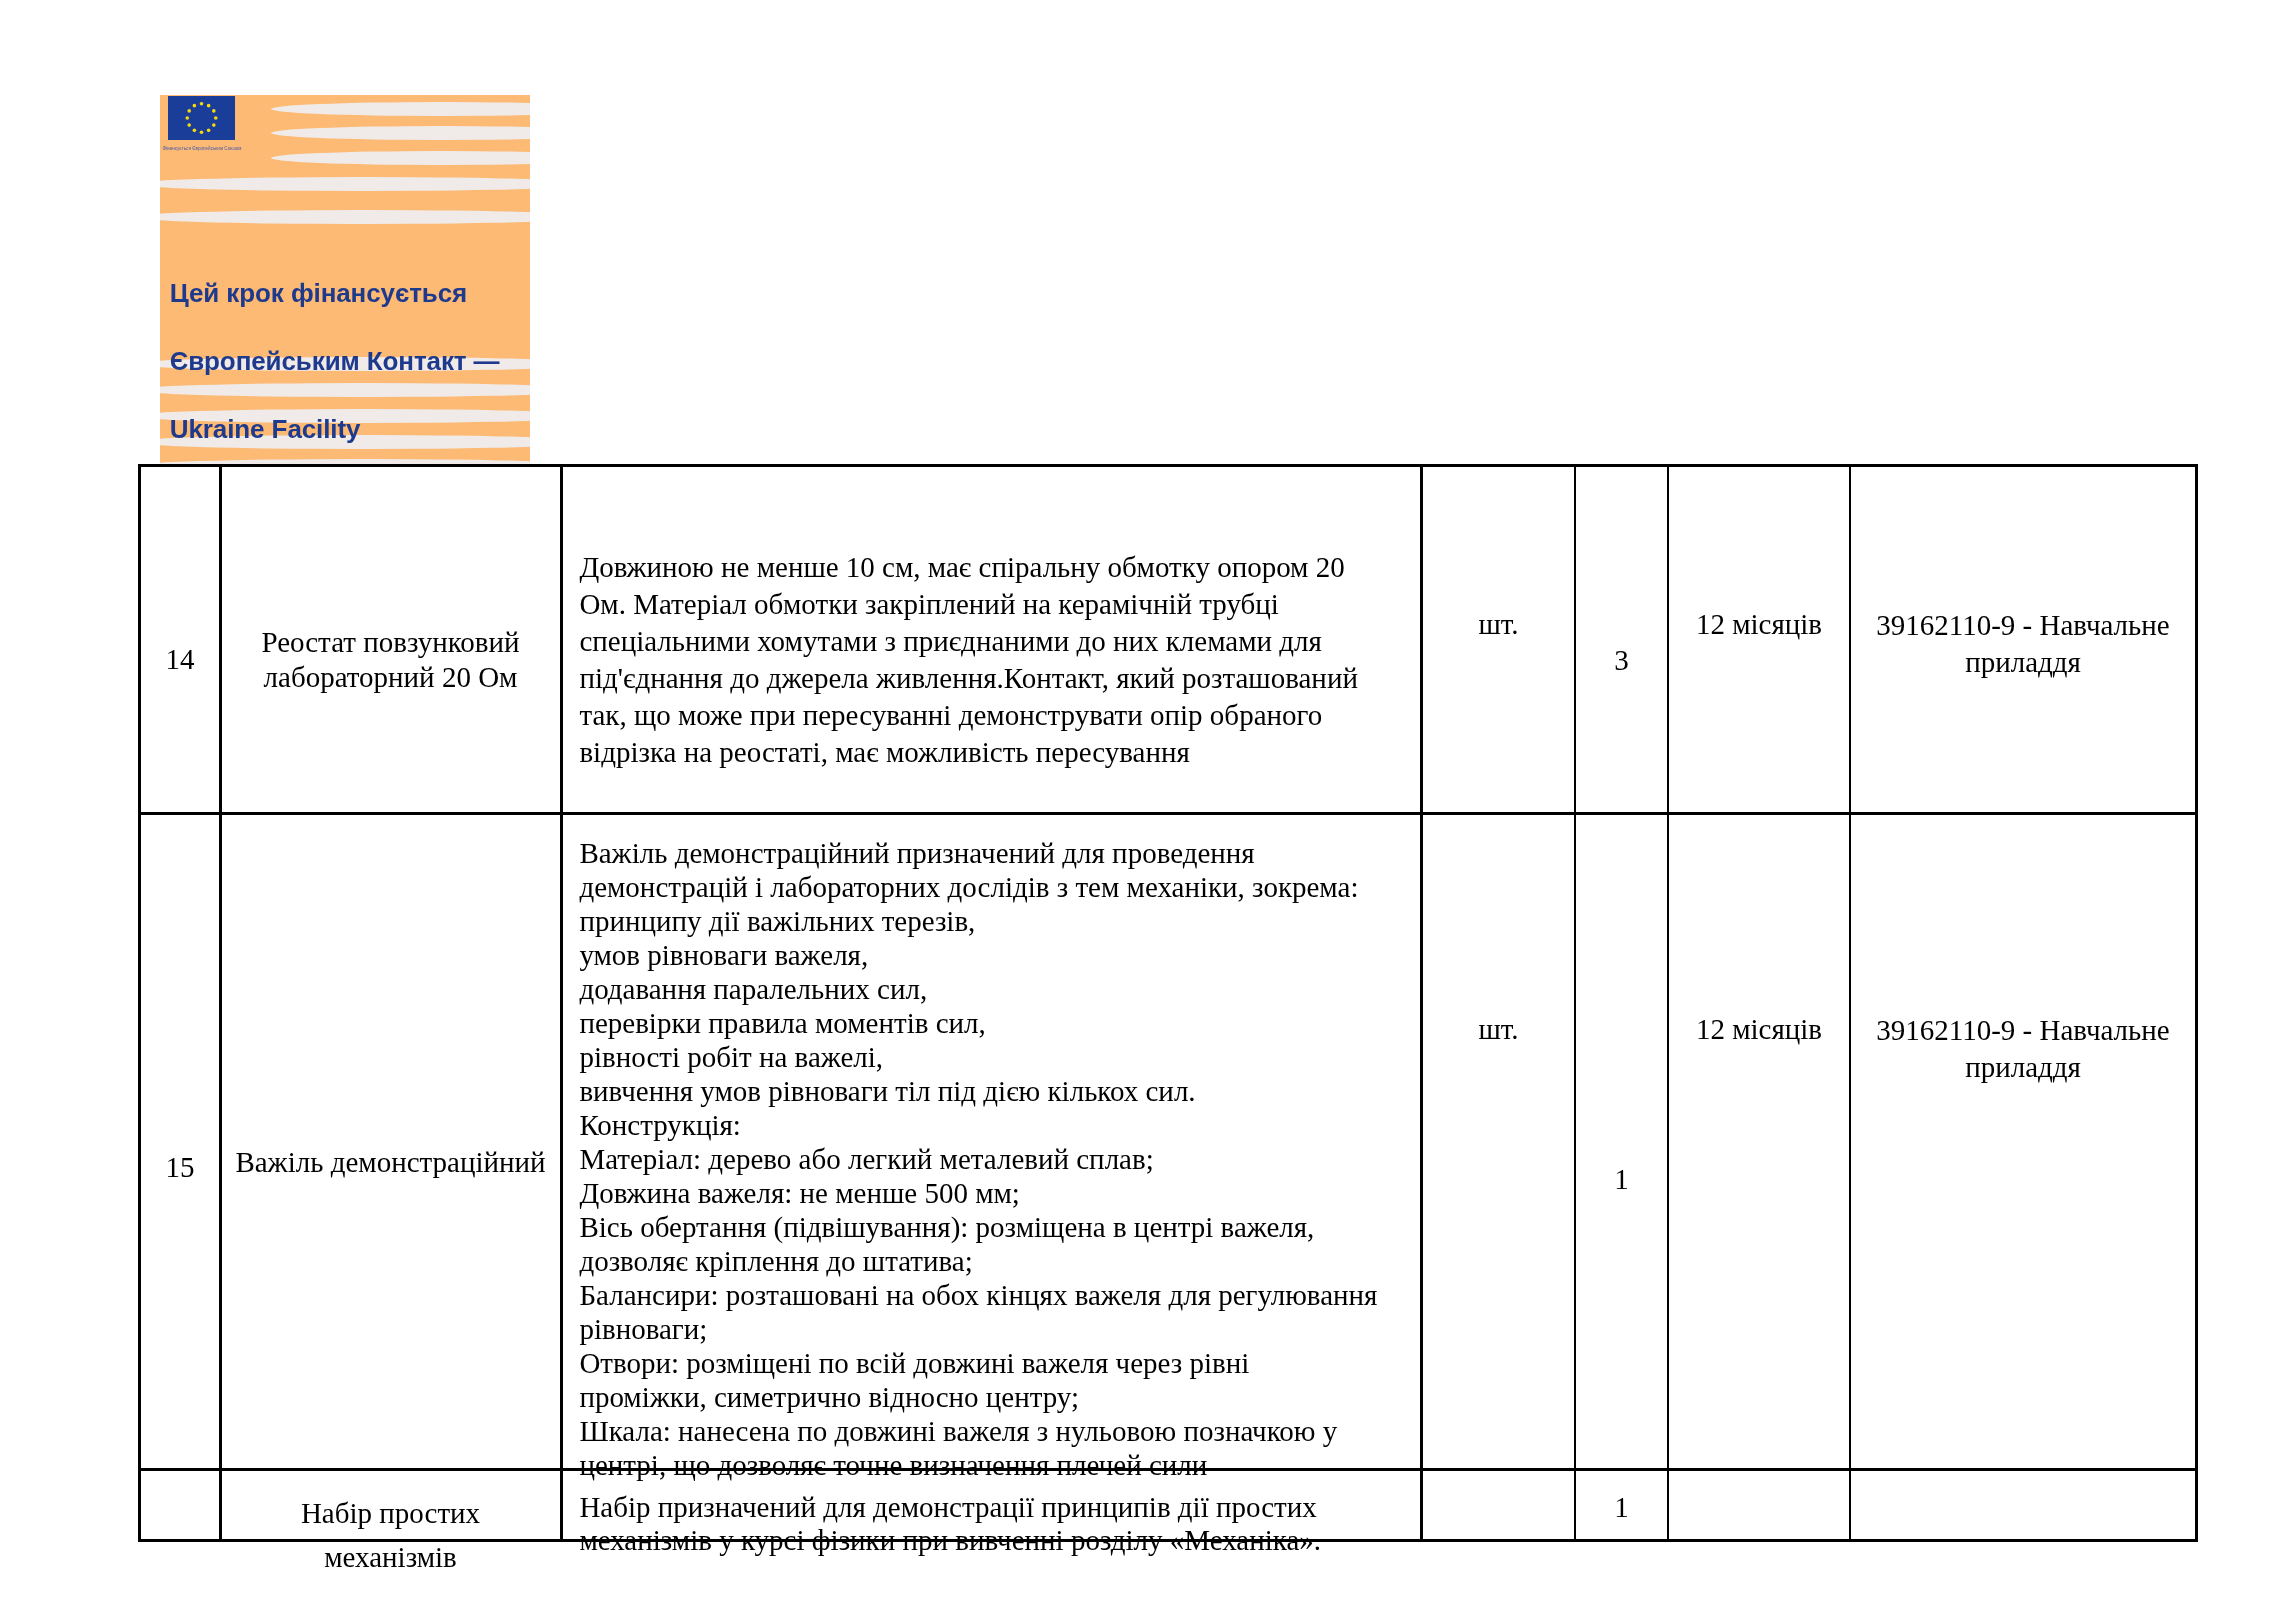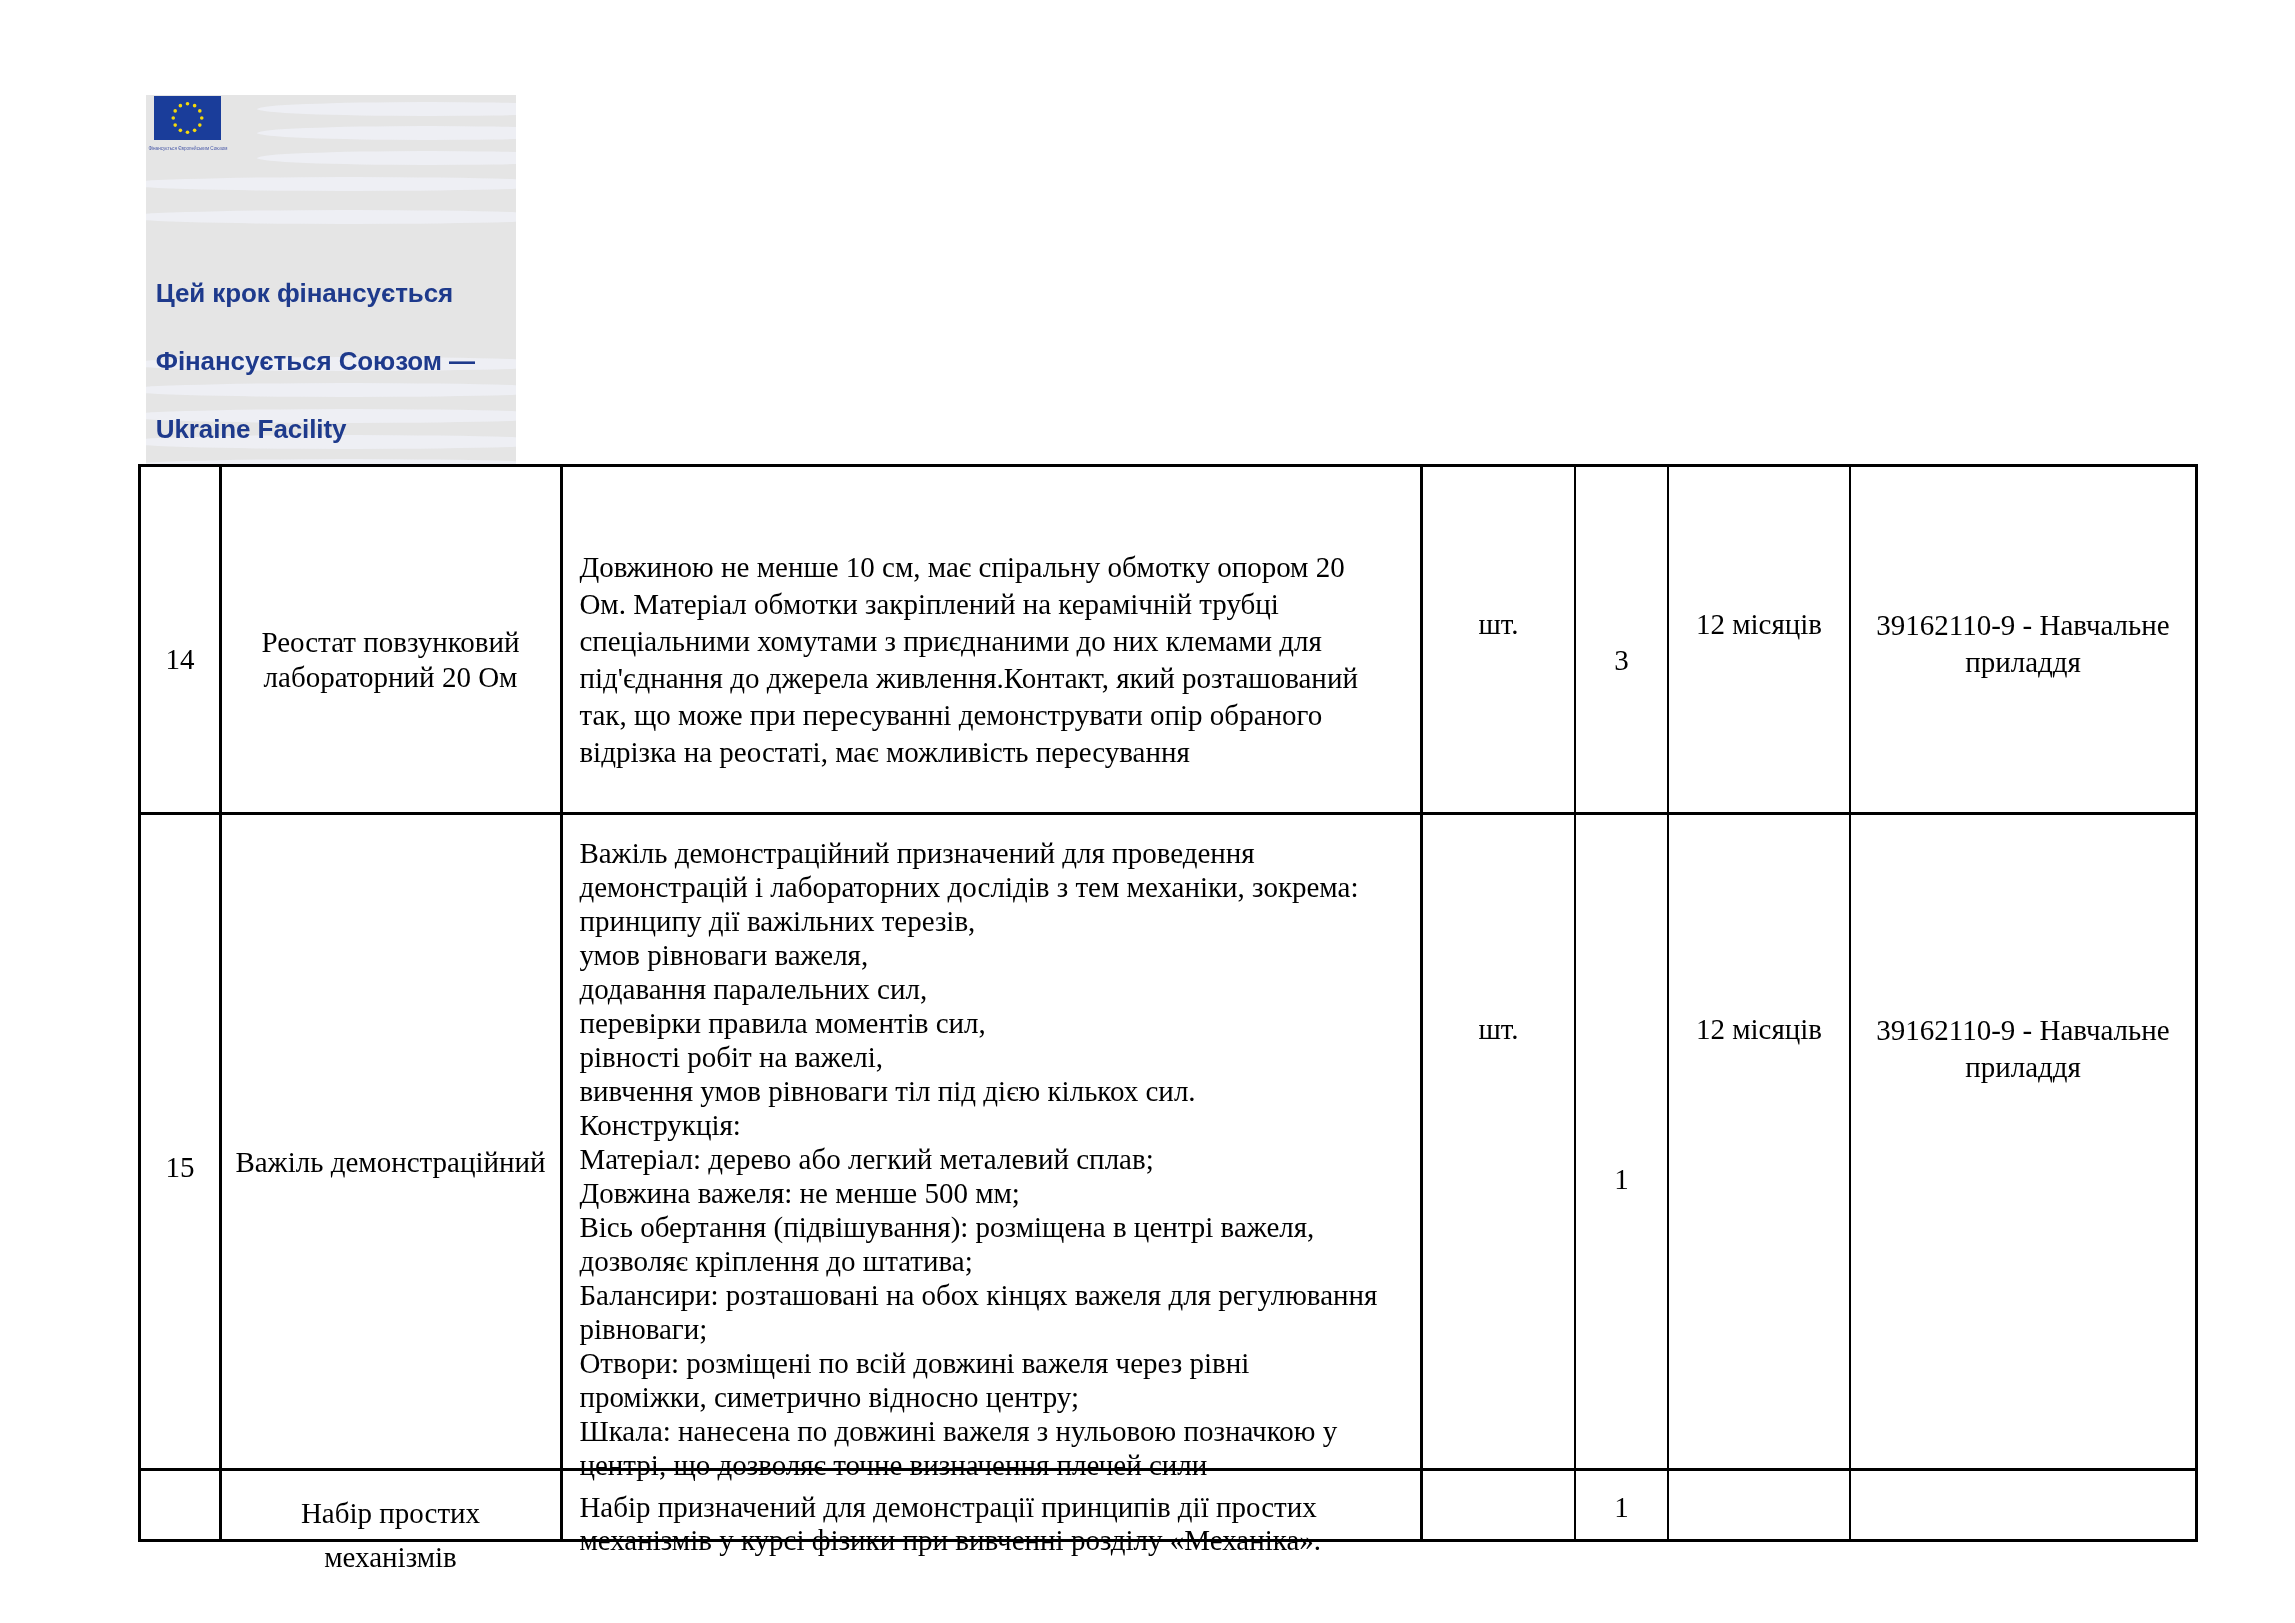--- a/index.html
+++ b/index.html
@@ -1,19 +1,19 @@
 <!DOCTYPE html>
 <html style="font-size:10.5px"><head>
 <meta charset="utf-8">
 <style>
   html, body { margin: 0; padding: 0; background: #ffffff; }
   body { width: 2295px; height: 1623px; position: relative; overflow: hidden; font-family: "Liberation Serif", serif; color: #000; }
 
   
-  .banner { position: absolute; left: 146px; top: 95px; width: 370px; height: 370px; overflow: hidden; background: #e5e5e5; text-decoration: underline; }
+  .banner { position: absolute; left: 160px; top: 95px; width: 370px; height: 370px; overflow: hidden; background: #fdba74; text-decoration: underline; }
   .banner .wave { position: absolute; left: -26px; height: 14.4px; width: 458px; background: #eef0f5; border-radius: 50%; opacity: 0.9; }
   .flag { position: absolute; left: 7.9px; top: 1.3px; width: 67px; height: 44px; background: #1a3d9a; }
   .flag svg { position: absolute; left: 0; top: 0; }
   .flag-caption { position: absolute; left: 0; top: 51px; width: 84px; text-align: center; font-family: "Liberation Sans", sans-serif; font-size: 4.6px; line-height: 5.9px; color: #4a5aa8; }
   .banner-title { position: absolute; left: 9.8px; top: 147px; width: 353px; font-family: "Liberation Sans", sans-serif; font-weight: bold; font-size: 26px; line-height: 34px; color: #1e3a8c; white-space: pre-line; letter-spacing: -0.1px; }
 
   
   .grid { position: absolute; background: #000; }
   .cell { position: absolute; display: flex; flex-direction: column; justify-content: center; box-sizing: border-box; font-size: 29px; margin-top: 20px; }
   .center { text-align: center; align-items: center; }
@@ -48,21 +48,21 @@
         <circle cx="40.50" cy="53.05" r="2.8" fill="#f5d90a"></circle>
         <circle cx="32.45" cy="45.00" r="2.8" fill="#f5d90a"></circle>
         <circle cx="29.50" cy="34.00" r="2.8" fill="#f5d90a"></circle>
         <circle cx="32.45" cy="23.00" r="2.8" fill="#f5d90a"></circle>
         <circle cx="40.50" cy="14.95" r="2.8" fill="#f5d90a"></circle>
       </svg>
   </div>
   <div class="flag-caption">Фінансується Європейським Союзом</div>
   <div class="banner-title">
     <span class="txt">Цей крок фінансується</span>
-    <span class="txt">Фінансується Союзом —</span>
+    <span class="txt">Європейським Контакт —</span>
     <span class="txt">Ukraine Facility</span>
   </div>
 </div>
 
 <div>
 
   <div class="grid" style="left:138px;top:464px;width:2059px;height:3.3px;"></div>
   <div class="grid" style="left:138px;top:812px;width:2059px;height:2.6px;"></div>
   <div class="grid" style="left:138px;top:1468px;width:2059px;height:2.6px;"></div>
   <div class="grid" style="left:138px;top:1539px;width:2059px;height:3.3px;"></div>

